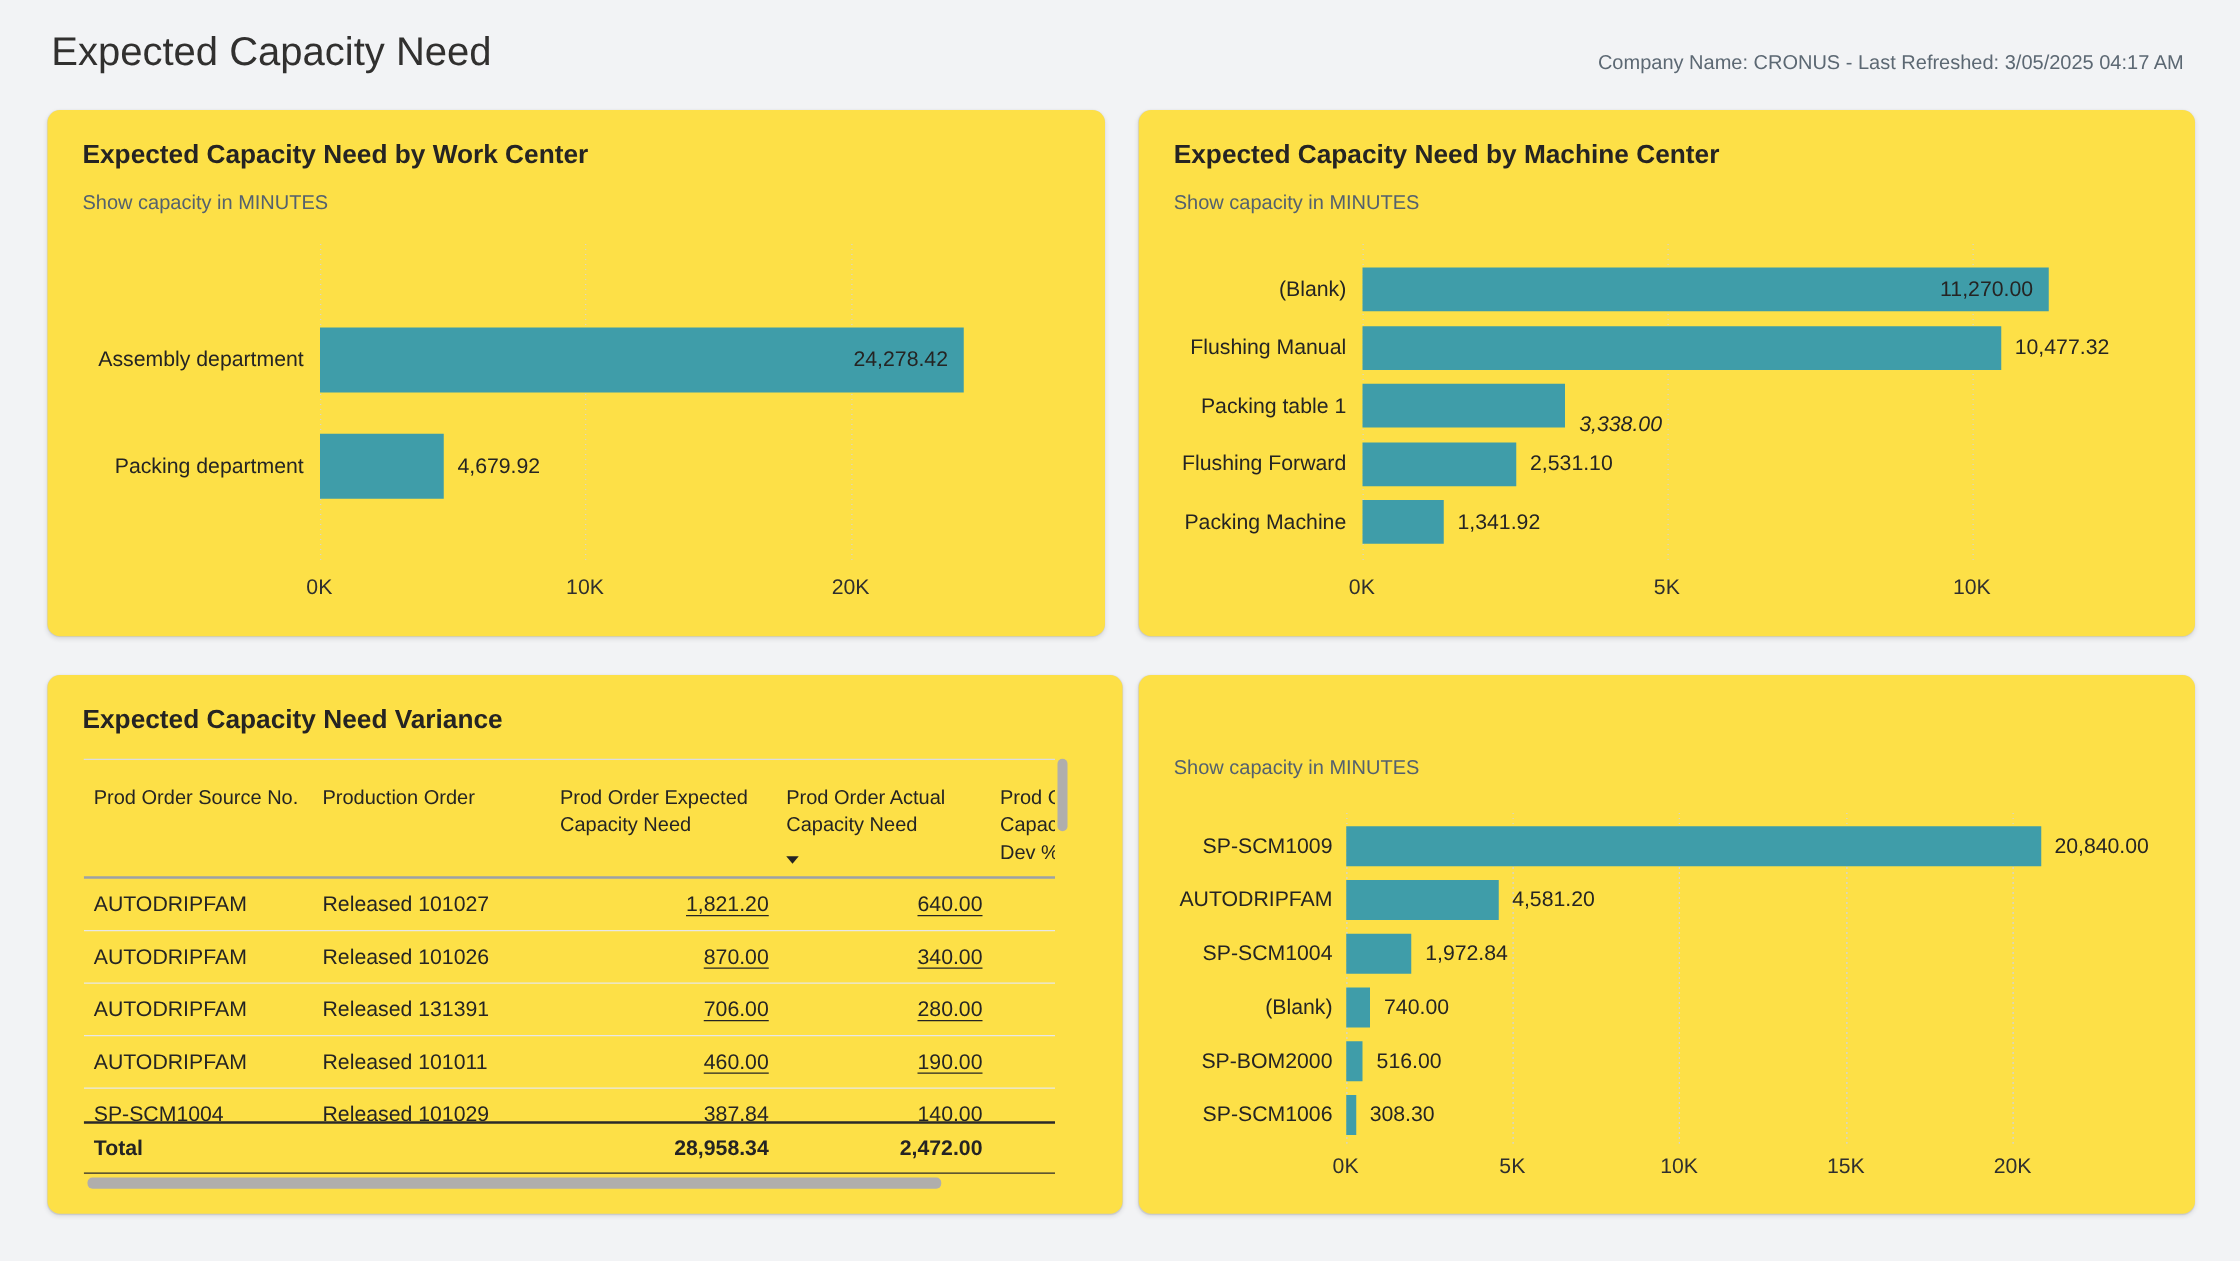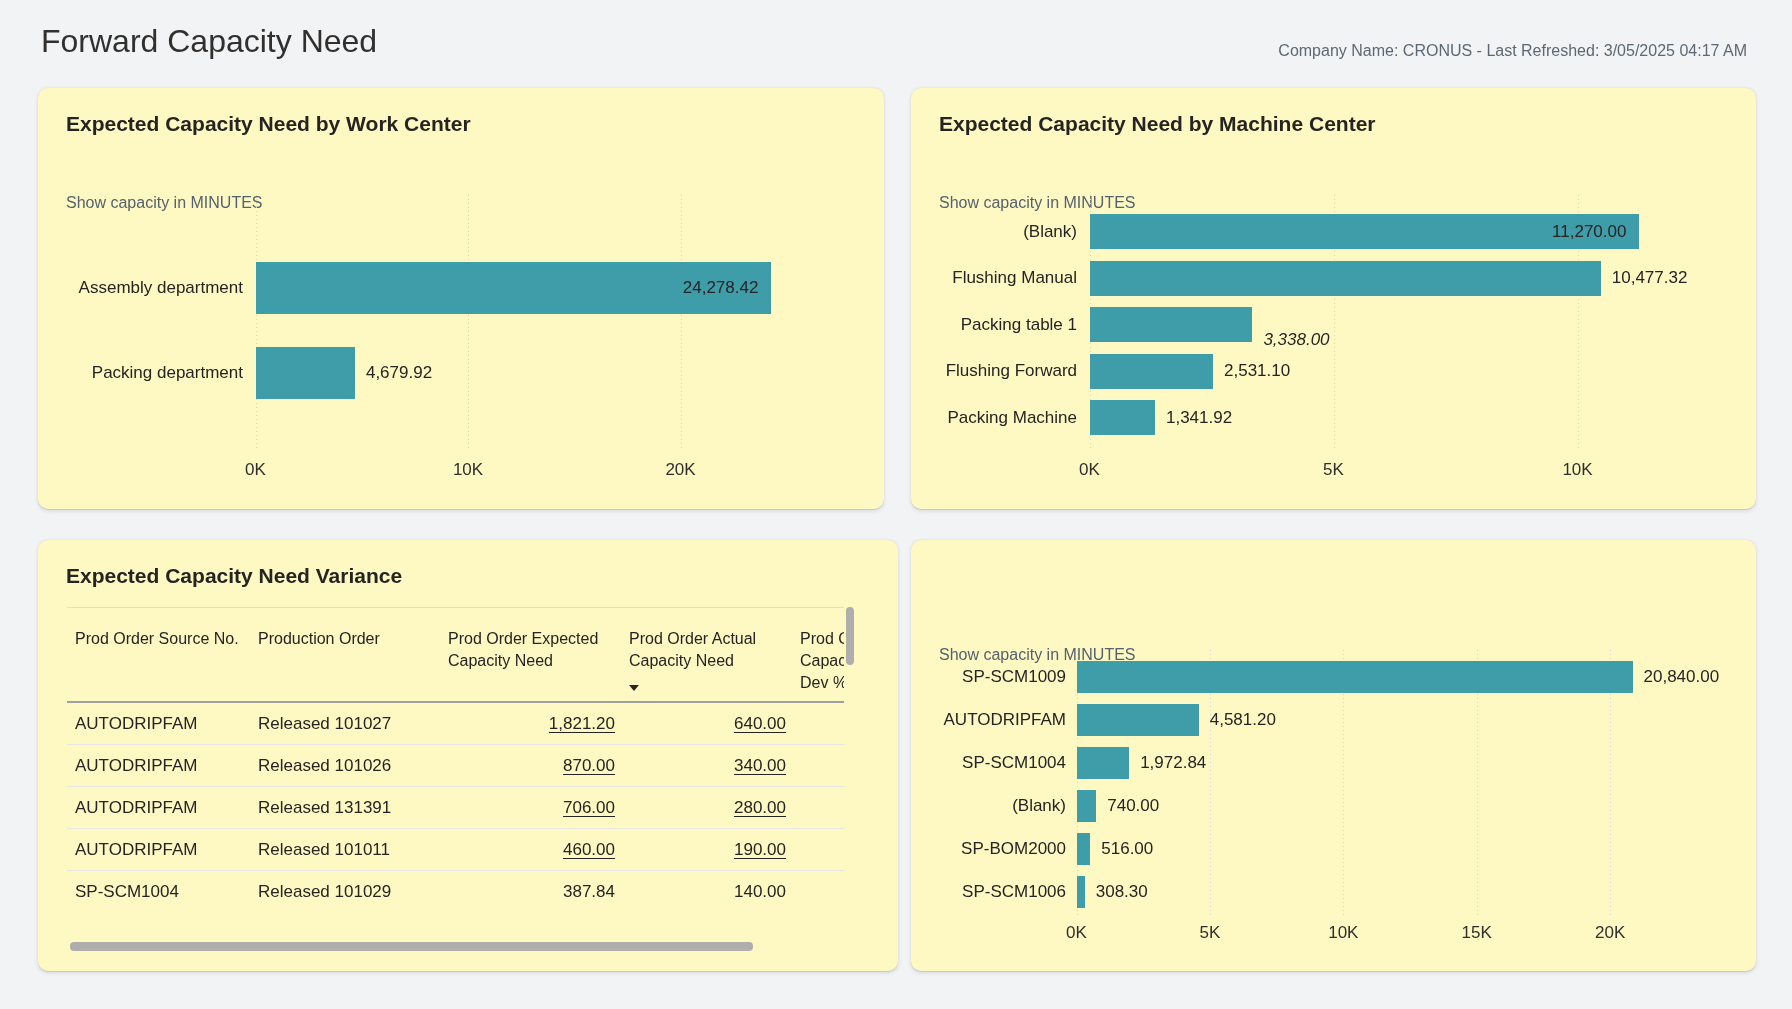--- a/index.html
+++ b/index.html
@@ -15,34 +15,33 @@
   .page-title {
     position:absolute; left:41px; top:25px;
     font-size:32px; font-weight:400; line-height:1; color:#31302f;
     letter-spacing:0px;
   }
   .company-info {
     position:absolute; right:45px; top:43px;
     font-size:16px; line-height:1; color:#5c6873;margin-left:28px;
   }
   .card {
-    position:absolute; background:#fef9c3; border-radius:10px;
+    position:absolute; background:#fde047; border-radius:10px;
     box-shadow:0 0.3px 0.9px rgba(0,0,0,0.10), 0 1.8px 4.2px rgba(0,0,0,0.11);
   }
   .card-title {
     position:absolute; left:28px; top:25px;
     font-size:21px; font-weight:700; line-height:1; color:#252423;
     letter-spacing:0;
     white-space:nowrap;
   }
   .card-subtitle {
     position:absolute; left:28px; top:67px;
     font-size:16px; line-height:1; color:#54616e;
     white-space:nowrap;
-    margin-top:40px;
   }
   .plot { position:absolute; left:0; top:0; width:100%; height:100%; }
   .gridline {
     position:absolute; width:1px;
     background-image:repeating-linear-gradient(to bottom, #d4d4d4 0 1px, transparent 1px 4px);
   }
   .bar { position:absolute; }
   .cat-label, .val-label, .tick-label {
     position:absolute; font-size:17px; line-height:22px; height:22px;
     color:#252423; white-space:nowrap;
@@ -76,21 +75,21 @@
   .sort-arrow {
     position:absolute; width:0; height:0;
     border-left:5px solid transparent; border-right:5px solid transparent;
     border-top:6px solid #252423;
   }
   .scroll-thumb { position:absolute; background:#b0aeac; border-radius:4px; }
 </style>
 </head>
 <body>
 
-<h1 class="page-title">Forward Capacity Need</h1>
+<h1 class="page-title">Expected Capacity Need</h1>
 <div class="company-info">Company Name: CRONUS - Last Refreshed: 3/05/2025 04:17 AM</div>
 
 <section class="card" style="left:38px;top:88px;width:846px;height:421px;">
   <h2 class="card-title">Expected Capacity Need by Work Center</h2>
   <div class="card-subtitle">Show capacity in MINUTES</div>
   <div class="plot">
       <div class="gridline" style="left: 217.5px; top: 107px; height: 255px;"></div>
       <div class="tick-label" style="left: 167.5px; top: 371px; width: 100px;">0K</div>
       <div class="gridline" style="left: 430px; top: 107px; height: 255px;"></div>
       <div class="tick-label" style="left: 380px; top: 371px; width: 100px;">10K</div>
@@ -173,20 +172,25 @@
           <div class="tcell" style="left: 191px;">Released 101011</div>
           <div class="tcell num" style="right: 229px; text-align: right;">460.00</div>
           <div class="tcell num" style="right: 58px; text-align: right;">190.00</div>
         </div>
         <div class="trow">
           <div class="tcell" style="left: 8px;">SP-SCM1004</div>
           <div class="tcell" style="left: 191px;">Released 101029</div>
           <div class="tcell num" style="right: 229px; text-align: right;">387.84</div>
           <div class="tcell num" style="right: 58px; text-align: right;">140.00</div>
         </div>
+      </div>
+    <div class="t-total">
+        <div class="tcell" style="left: 8px;">Total</div>
+        <div class="tcell" style="right: 229px; text-align: right;">28,958.34</div>
+        <div class="tcell" style="right: 58px; text-align: right;">2,472.00</div>
       </div>
   </div>
   <div class="scroll-thumb" style="left:808px;top:67px;width:8px;height:58px;"></div>
   <div class="scroll-thumb" style="left:32px;top:402px;width:683px;height:9px;"></div>
 </section>
 
 <section class="card" style="left:911px;top:540px;width:845px;height:431px;">
   <div class="card-subtitle">Show capacity in MINUTES</div>
   <div class="plot">
       <div class="gridline" style="left: 165.5px; top: 110px; height: 265px;"></div>

